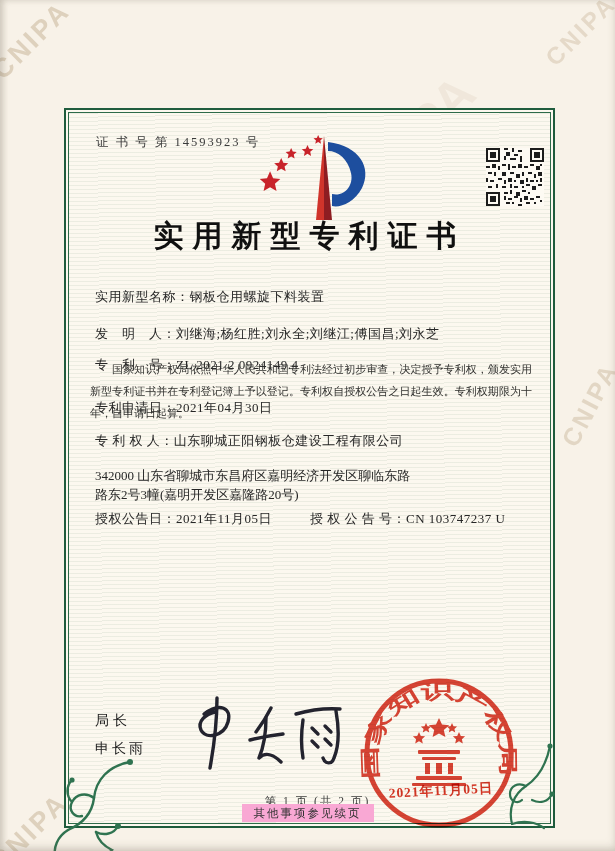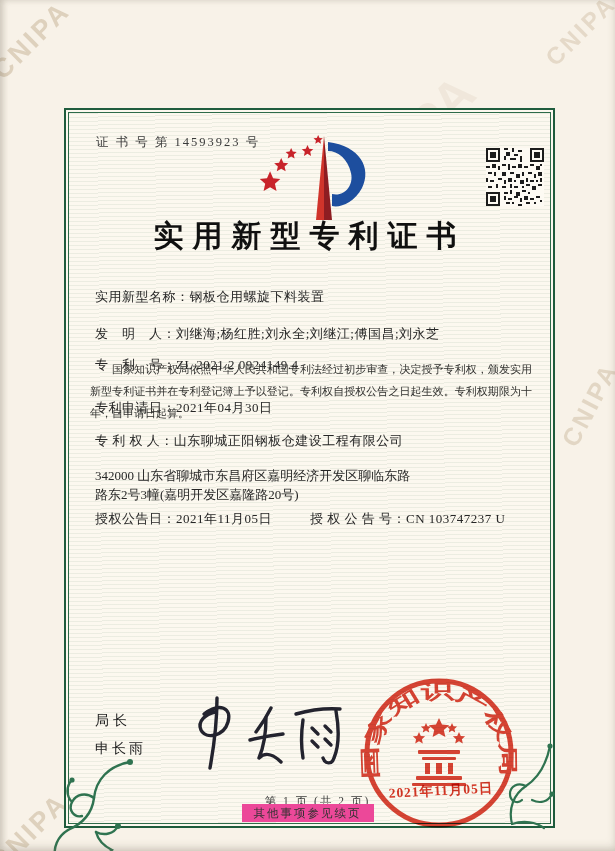--- a/index.html
+++ b/index.html
@@ -59,21 +59,21 @@
   
   .seal{position:absolute;left:294px;top:564px;width:158px;height:158px;
     mix-blend-mode:multiply;opacity:.93;}
   .seal-date{position:absolute;left:304px;top:672px;width:142px;text-align:center;
     font-size:13.5px;font-weight:bold;color:#d63726;transform:rotate(-3deg);
     letter-spacing:1px;mix-blend-mode:multiply;}
   
   .page-num{position:absolute;left:8px;top:684px;width:100%;text-align:center;
     font-size:11.5px;letter-spacing:2px;color:#3c3c3c;}
   .foot-note{position:absolute;left:0;top:806px;width:100%;text-align:center;font-size:11.5px;}
-  .foot-note span{background:#ec4899;padding:3px 12px;letter-spacing:2px;color:#333;}
+  .foot-note span{background:#f9a8d4;padding:3px 12px;letter-spacing:2px;color:#333;}
   .orn-bl{position:absolute;left:-28px;top:646px;width:118px;height:116px;}
   .orn-br{position:absolute;left:430px;top:632px;width:62px;height:88px;}
 </style>
 </head>
 <body>
 
 <div class="wm wm-tl">CNIPA</div>
 <div class="wm wm-tr">CNIPA</div>
 <div class="wm wm-right">CNIPA</div>
 <div class="wm wm-bl">CNIPA</div>

